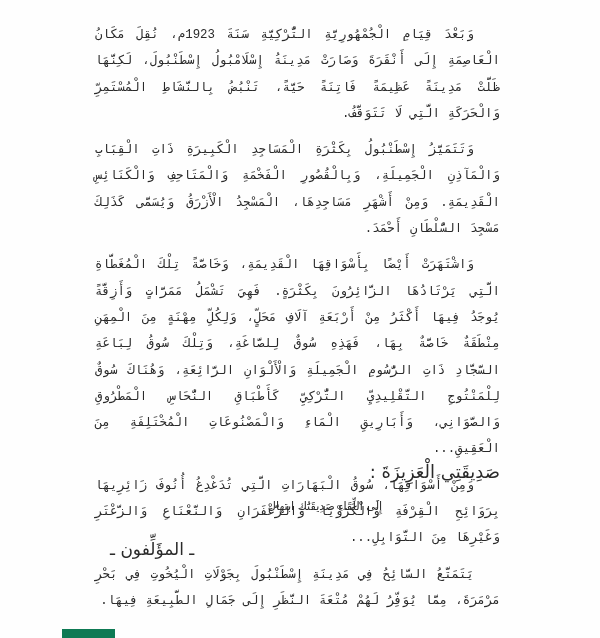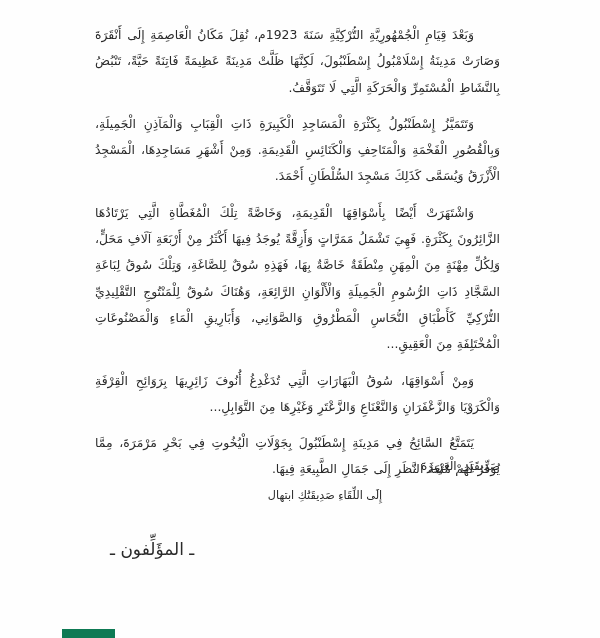--- a/index.html
+++ b/index.html
@@ -24,20 +24,21 @@
 
   
   .text-column {
     position: absolute;
     right: 100px;   
     left: 95px;     
     top: 22px;
     direction: rtl;
     text-align: justify;
     text-align-last: right;
+    font-family: Liberation Mono, monospace;
   }
 
   .para {
     font-size: 12.4px;
     line-height: 2.12;
     color: #2a2a2a;
     margin: 0 0 10px 0;
     text-indent: 26px;
     text-align: justify;
     text-align-last: right;
@@ -52,21 +53,21 @@
   
   .closing {
     position: absolute;
     right: 100px;
     left: 95px;
     top: 455px;
     direction: rtl;
   }
 
   .salutation {
-    font-size: 12px;
+    font-size: 18px;
     line-height: 1.9;
     color: #2a2a2a;
     text-align: right;
     margin: 0 0 2px 0;
   }
 
   .closing-para {
     font-size: 12.4px;
     line-height: 2.0;
     color: #2a2a2a;

